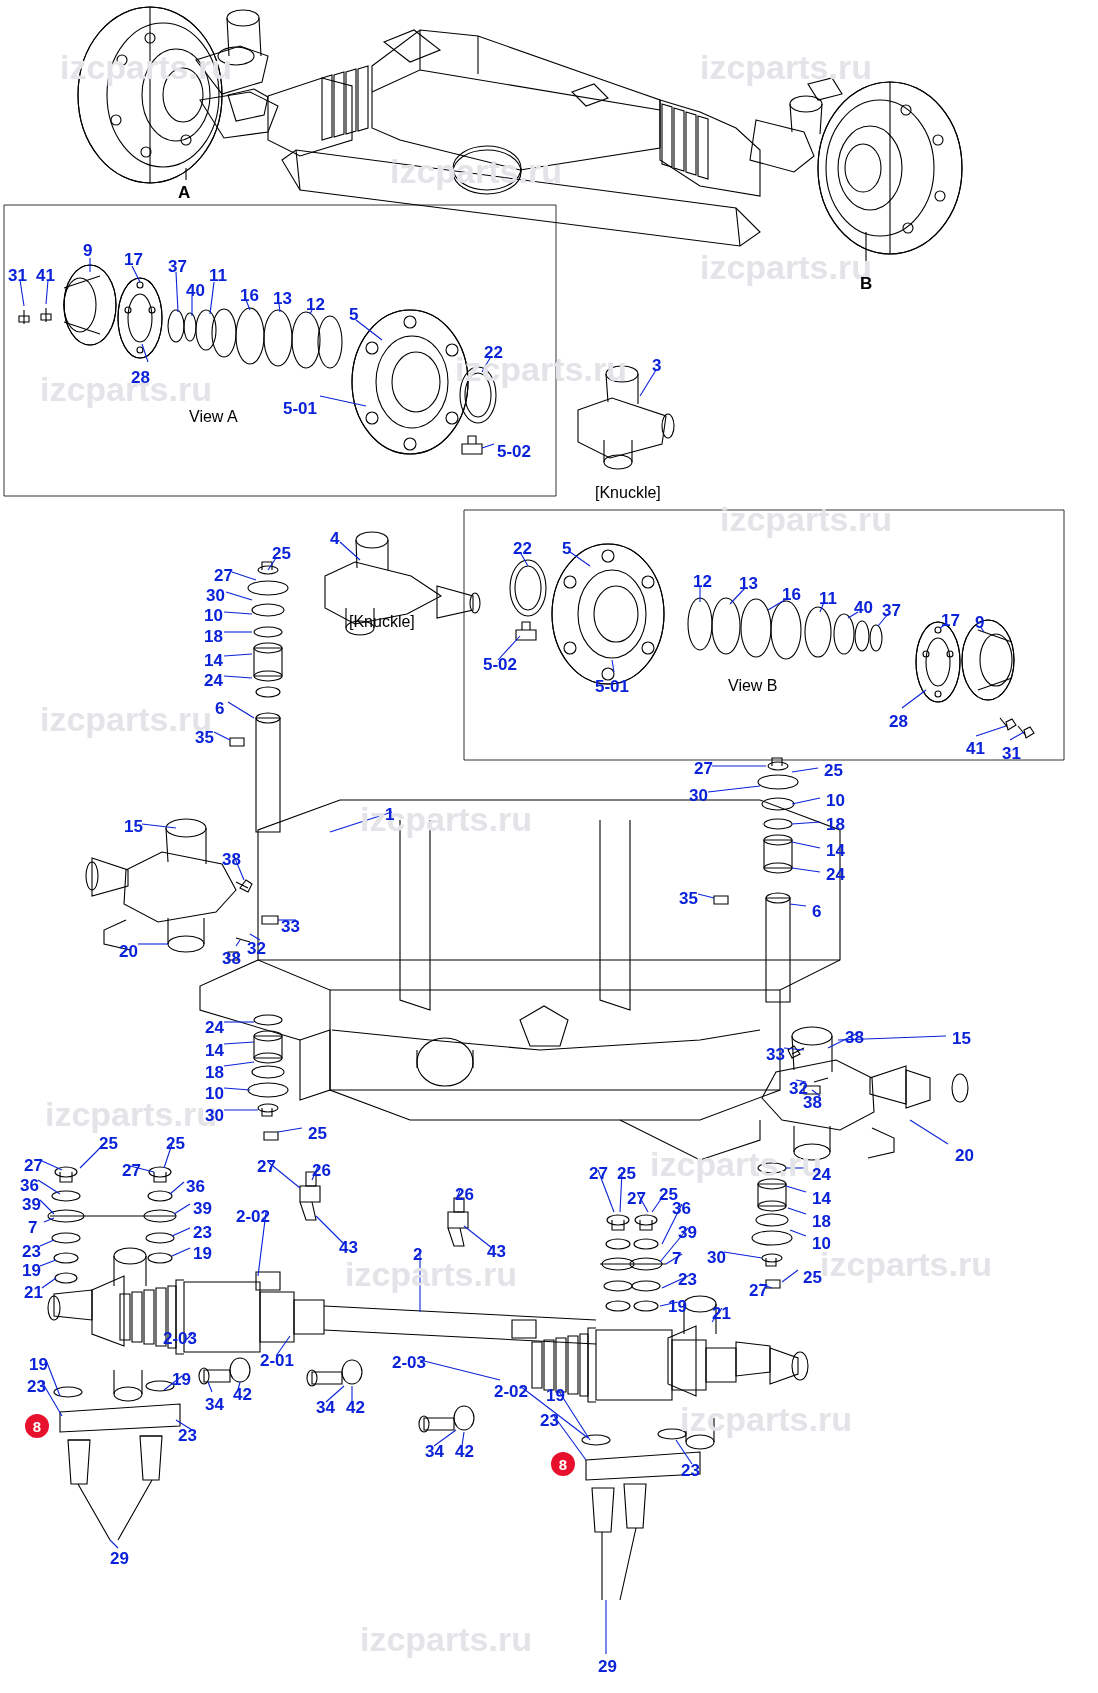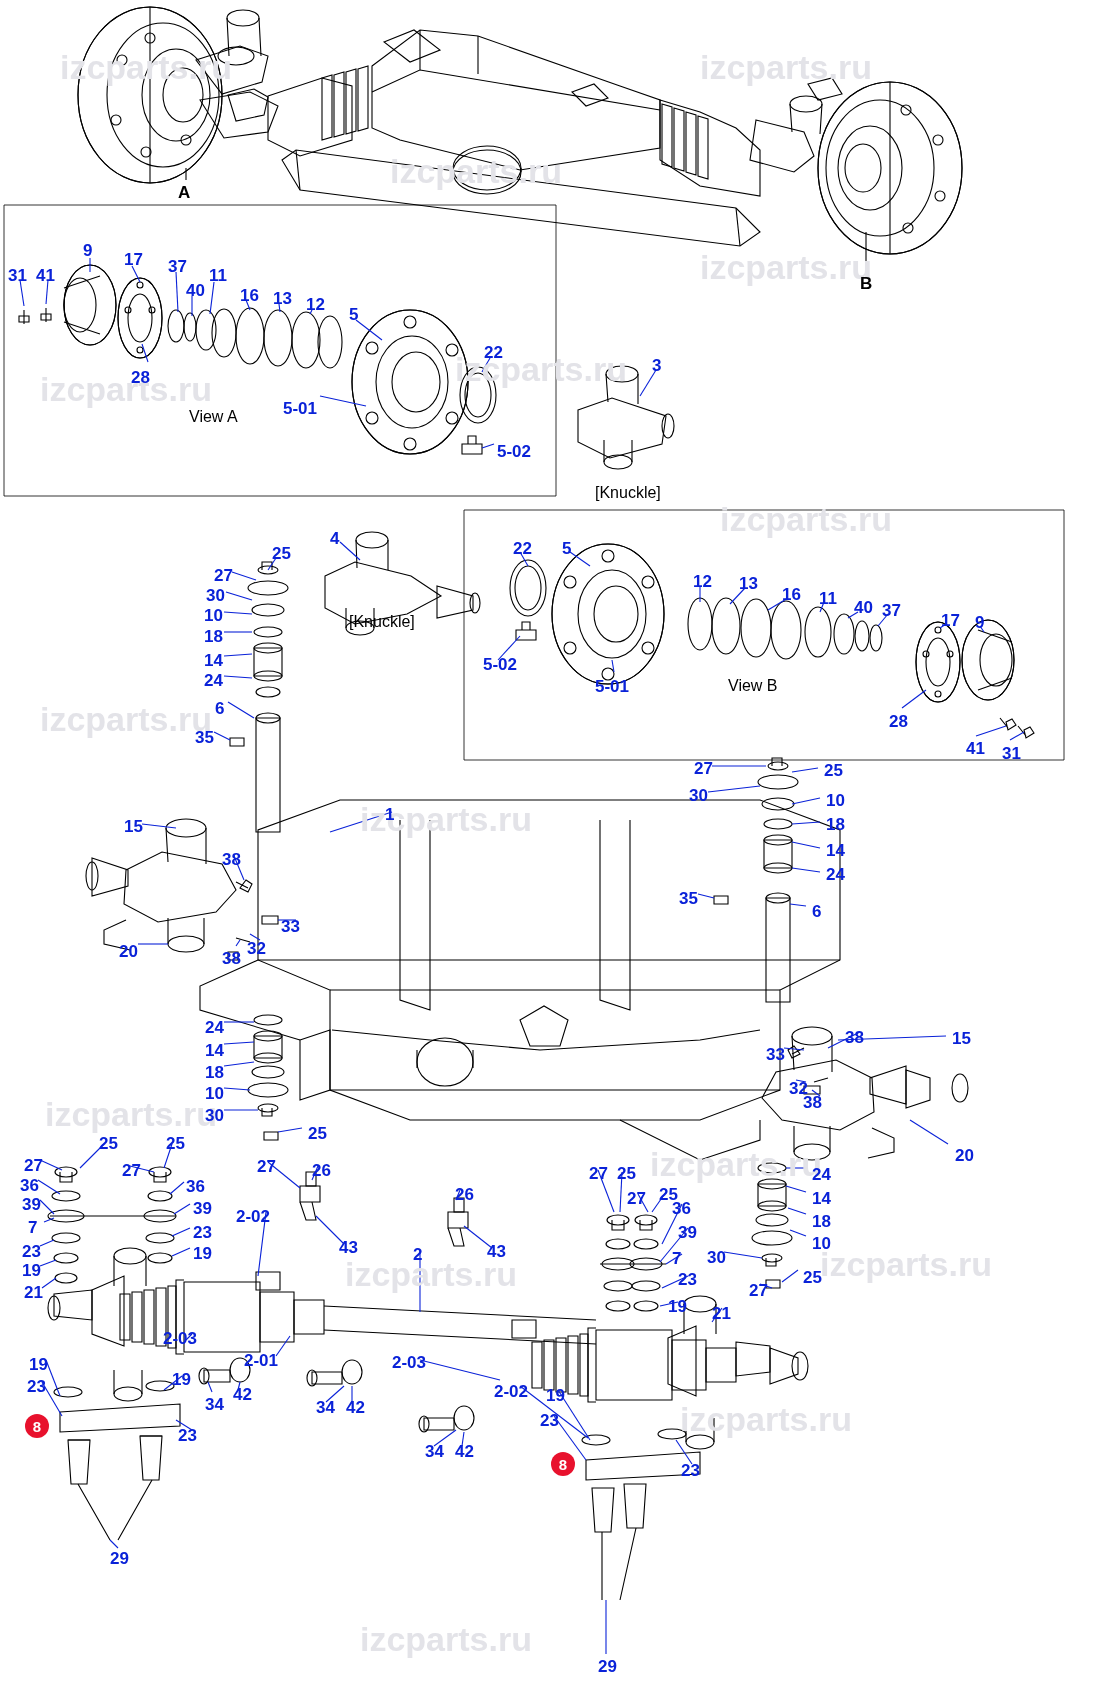--- a/index.html
+++ b/index.html
@@ -731,21 +731,21 @@
       <div class="cal" style="left: 617px; top: 1165px;">25</div>
       <div class="cal" style="left: 627px; top: 1190px;">27</div>
       <div class="cal" style="left: 659px; top: 1186px;">25</div>
       <div class="cal" style="left: 672px; top: 1200px;">36</div>
       <div class="cal" style="left: 678px; top: 1224px;">39</div>
       <div class="cal" style="left: 672px; top: 1250px;">7</div>
       <div class="cal" style="left: 678px; top: 1271px;">23</div>
       <div class="cal" style="left: 668px; top: 1298px;">19</div>
       <div class="cal" style="left: 712px; top: 1305px;">21</div>
       <div class="cal" style="left: 163px; top: 1330px;">2-03</div>
-      <div class="cal" style="left: 244px; top: 1352px; text-align: center;">2-01</div>
+      <div class="cal" style="left: 260px; top: 1352px; text-align: center;">2-01</div>
       <div class="cal" style="left: 29px; top: 1356px;">19</div>
       <div class="cal" style="left: 172px; top: 1371px;">19</div>
       <div class="cal" style="left: 27px; top: 1378px;">23</div>
       <div class="cal" style="left: 205px; top: 1396px;">34</div>
       <div class="cal" style="left: 233px; top: 1386px;">42</div>
       <div class="cal" style="left: 392px; top: 1354px;">2-03</div>
       <div class="cal" style="left: 316px; top: 1399px;">34</div>
       <div class="cal" style="left: 346px; top: 1399px;">42</div>
       <div class="cal" style="left: 494px; top: 1383px;">2-02</div>
       <div class="cal" style="left: 546px; top: 1387px;">19</div>

